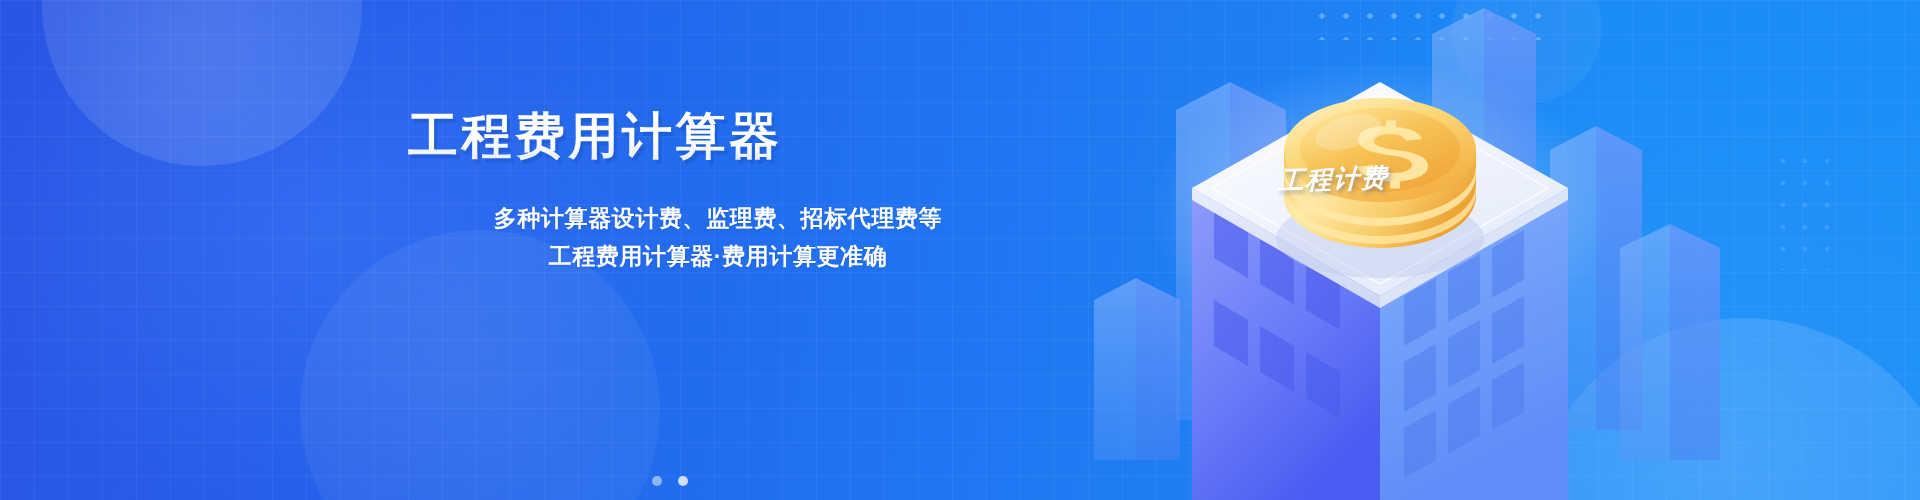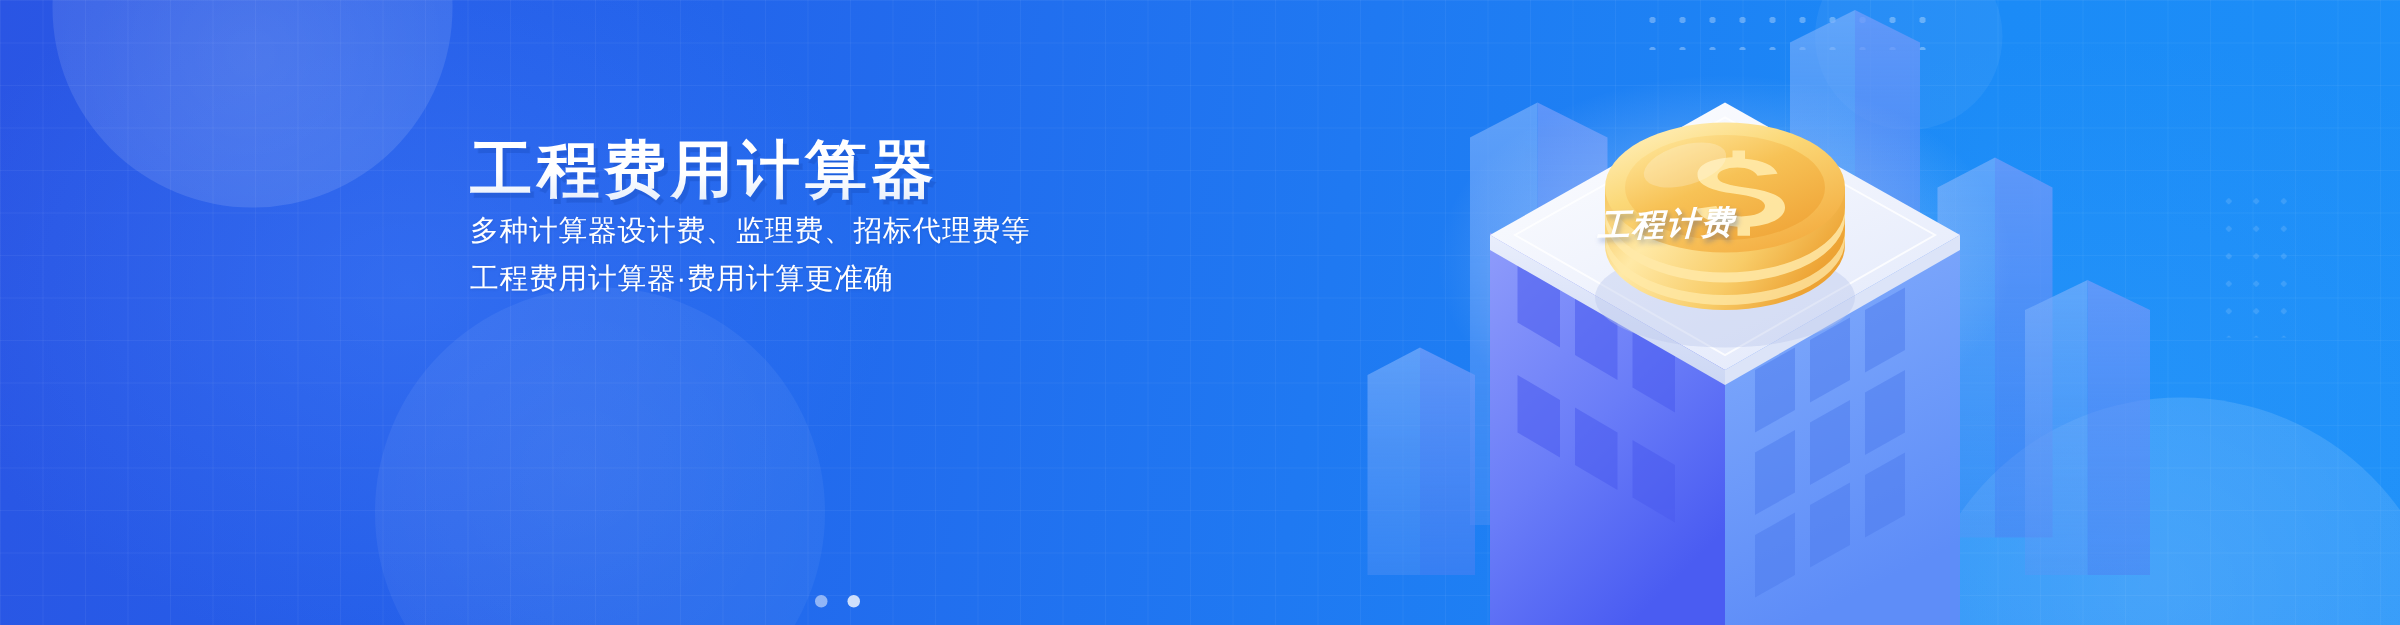--- a/index.html
+++ b/index.html
@@ -66,46 +66,48 @@
   .dot-grid-2 {
     position:absolute; right:86px; top:150px;
     width:62px; height:120px;
     background-image:radial-gradient(rgba(255,255,255,.13) 2.2px, transparent 2.3px);
     background-size:22px 22px;
     pointer-events:none;
   }
 
   
   .copy {
-    position:absolute; left:376px; top:108px;
+    position:absolute; left:408px; top:108px;
     width:620px;
   }
   .headline {
     font-size:50px;
     font-weight:bold;
     line-height:57px;
     letter-spacing:3.5px;
     color:#ffffff;
     background:linear-gradient(180deg,#ffffff 0%,#ffffff 52%,#e3ecfb 100%);
     -webkit-background-clip:text;
     background-clip:text;
     -webkit-text-fill-color:transparent;
     filter:drop-shadow(3px 4px 0 rgba(20,70,180,.30));
     white-space:nowrap;
   }
   .headline .line2 { display:block; }
 
   .desc {
+    margin-top:34px;
     font-size:23px;
     line-height:38px;
     color:#ffffff;
     letter-spacing:.6px;
-    font-weight:400;
+    font-weight:700;
     white-space:nowrap;
     text-shadow:0 1px 2px rgba(18,62,160,.25);
+    text-align:center;
   }
   .desc span { display:block; }
 
   
   .illus {
     position:absolute; left:1080px; top:0;
     width:680px; height:500px;
     pointer-events:none;
   }
   .illus svg { display:block; width:680px; height:500px; }

